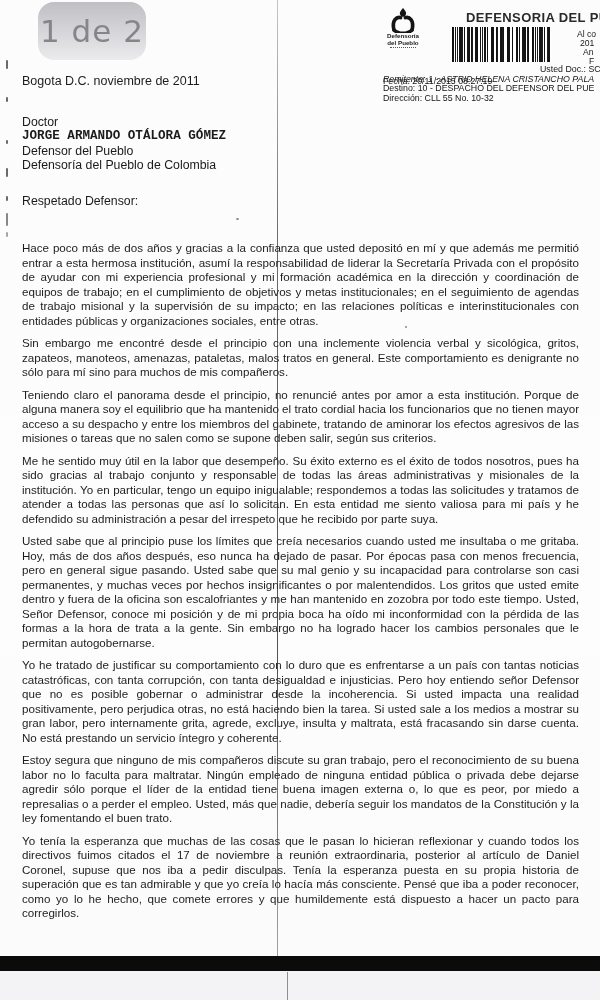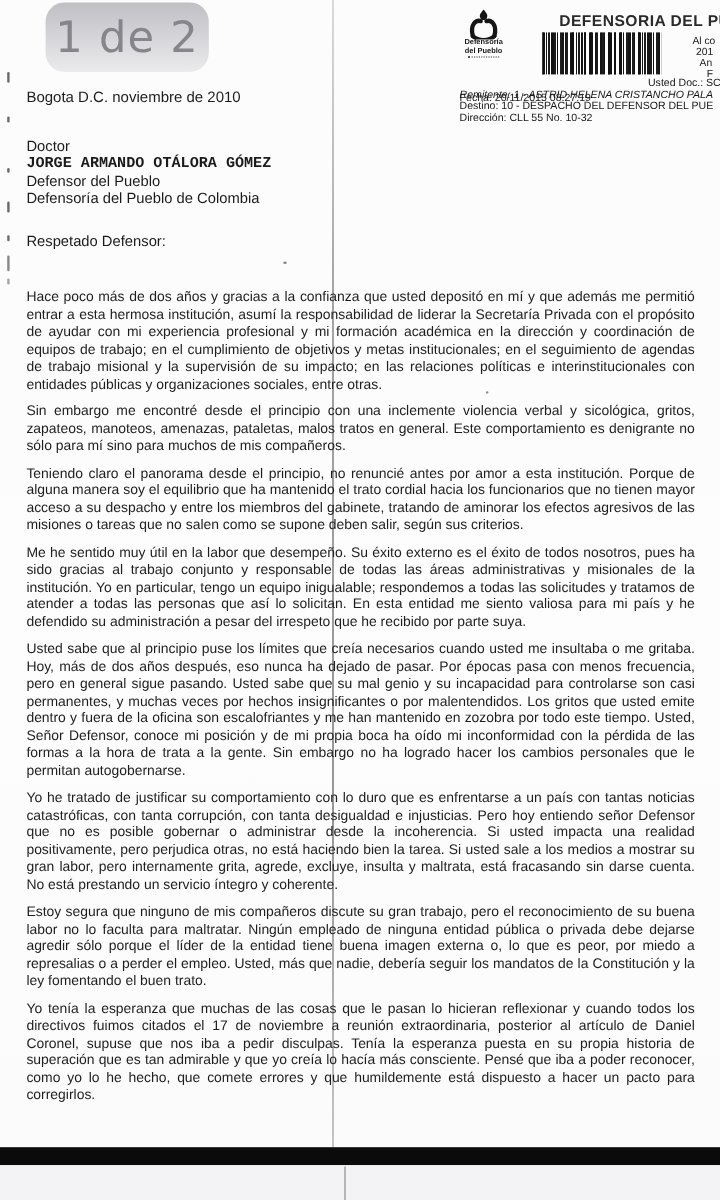--- a/index.html
+++ b/index.html
@@ -4,24 +4,24 @@
 <style>
   html,body{margin:0;padding:0;}
   body{
     width:600px;height:1000px;position:relative;overflow:hidden;
     background:#fdfdfd;font-family:"Liberation Sans", sans-serif;
     -webkit-font-smoothing:antialiased;
   }
   .page{position:absolute;inset:0;background:linear-gradient(180deg,#fcfcfc 0%,#fdfdfd 60%,#fbfbfb 96%);}
   
   .page-badge{
-    position:absolute;left:38px;top:2px;width:136px;height:58px;
+    position:absolute;left:38px;top:2px;width:108px;height:58px;
     border-radius:16px;
     background:linear-gradient(180deg,#bfbfc4 0%,#d3d3d7 45%,#ebebed 100%);
-    color:#85858b;font-size:36px;font-weight:400;letter-spacing:1px;
+    color:#85858b;font-size:31px;font-weight:400;letter-spacing:1px;
     display:flex;align-items:center;justify-content:center;
     font-family:"DejaVu Sans", sans-serif;
   }
   .date-line{position:absolute;left:22px;top:74px;font-size:12.5px;color:#1c1c1c;}
   
   .stamp{position:absolute;left:0;top:0;width:600px;height:110px;color:#161616;}
   .logo{position:absolute;left:383px;top:7px;width:40px;text-align:center;}
   .logo svg{display:block;margin:0 auto;}
   .logo-caption{font-size:6.2px;font-weight:bold;line-height:6.6px;color:#1a1a1a;}
   .logo-dots{margin:1px auto 0;width:26px;border-top:1px dotted #555;height:2px;}
@@ -64,21 +64,21 @@
   .speck{position:absolute;background:#8a8a8a;border-radius:50%;}
   .s1{left:236px;top:218px;width:3px;height:2px;} .s2{left:405px;top:326px;width:2px;height:2px;}
 </style>
 </head>
 <body>
 
 <div class="page">
 
   <div class="page-badge">1 de 2</div>
 
-  <div class="date-line">Bogota D.C. noviembre de 2010</div>
+  <div class="date-line">Bogota D.C. noviembre de 2011</div>
 
   <div class="stamp">
     <div class="logo">
       <svg width="34" height="26" viewBox="0 0 34 26" aria-hidden="true">
         <path d="M17 1 c2.4 3.2 4 4.6 2.6 7.2 c-1.1 2 -4.1 2 -5.2 0 C13 5.6 14.6 4.2 17 1 z" fill="#151515"></path>
         <path d="M8 23 C5.4 13 11 9.4 14.6 10.6" stroke="#151515" stroke-width="3.6" fill="none" stroke-linecap="round"></path>
         <path d="M26 23 C28.6 13 23 9.4 19.4 10.6" stroke="#151515" stroke-width="3.6" fill="none" stroke-linecap="round"></path>
         <path d="M8 23 C12.6 27.4 21.4 27.4 26 23" stroke="#151515" stroke-width="3.4" fill="none" stroke-linecap="round"></path>
       </svg>
       <div class="logo-caption">Defensoría</div>

